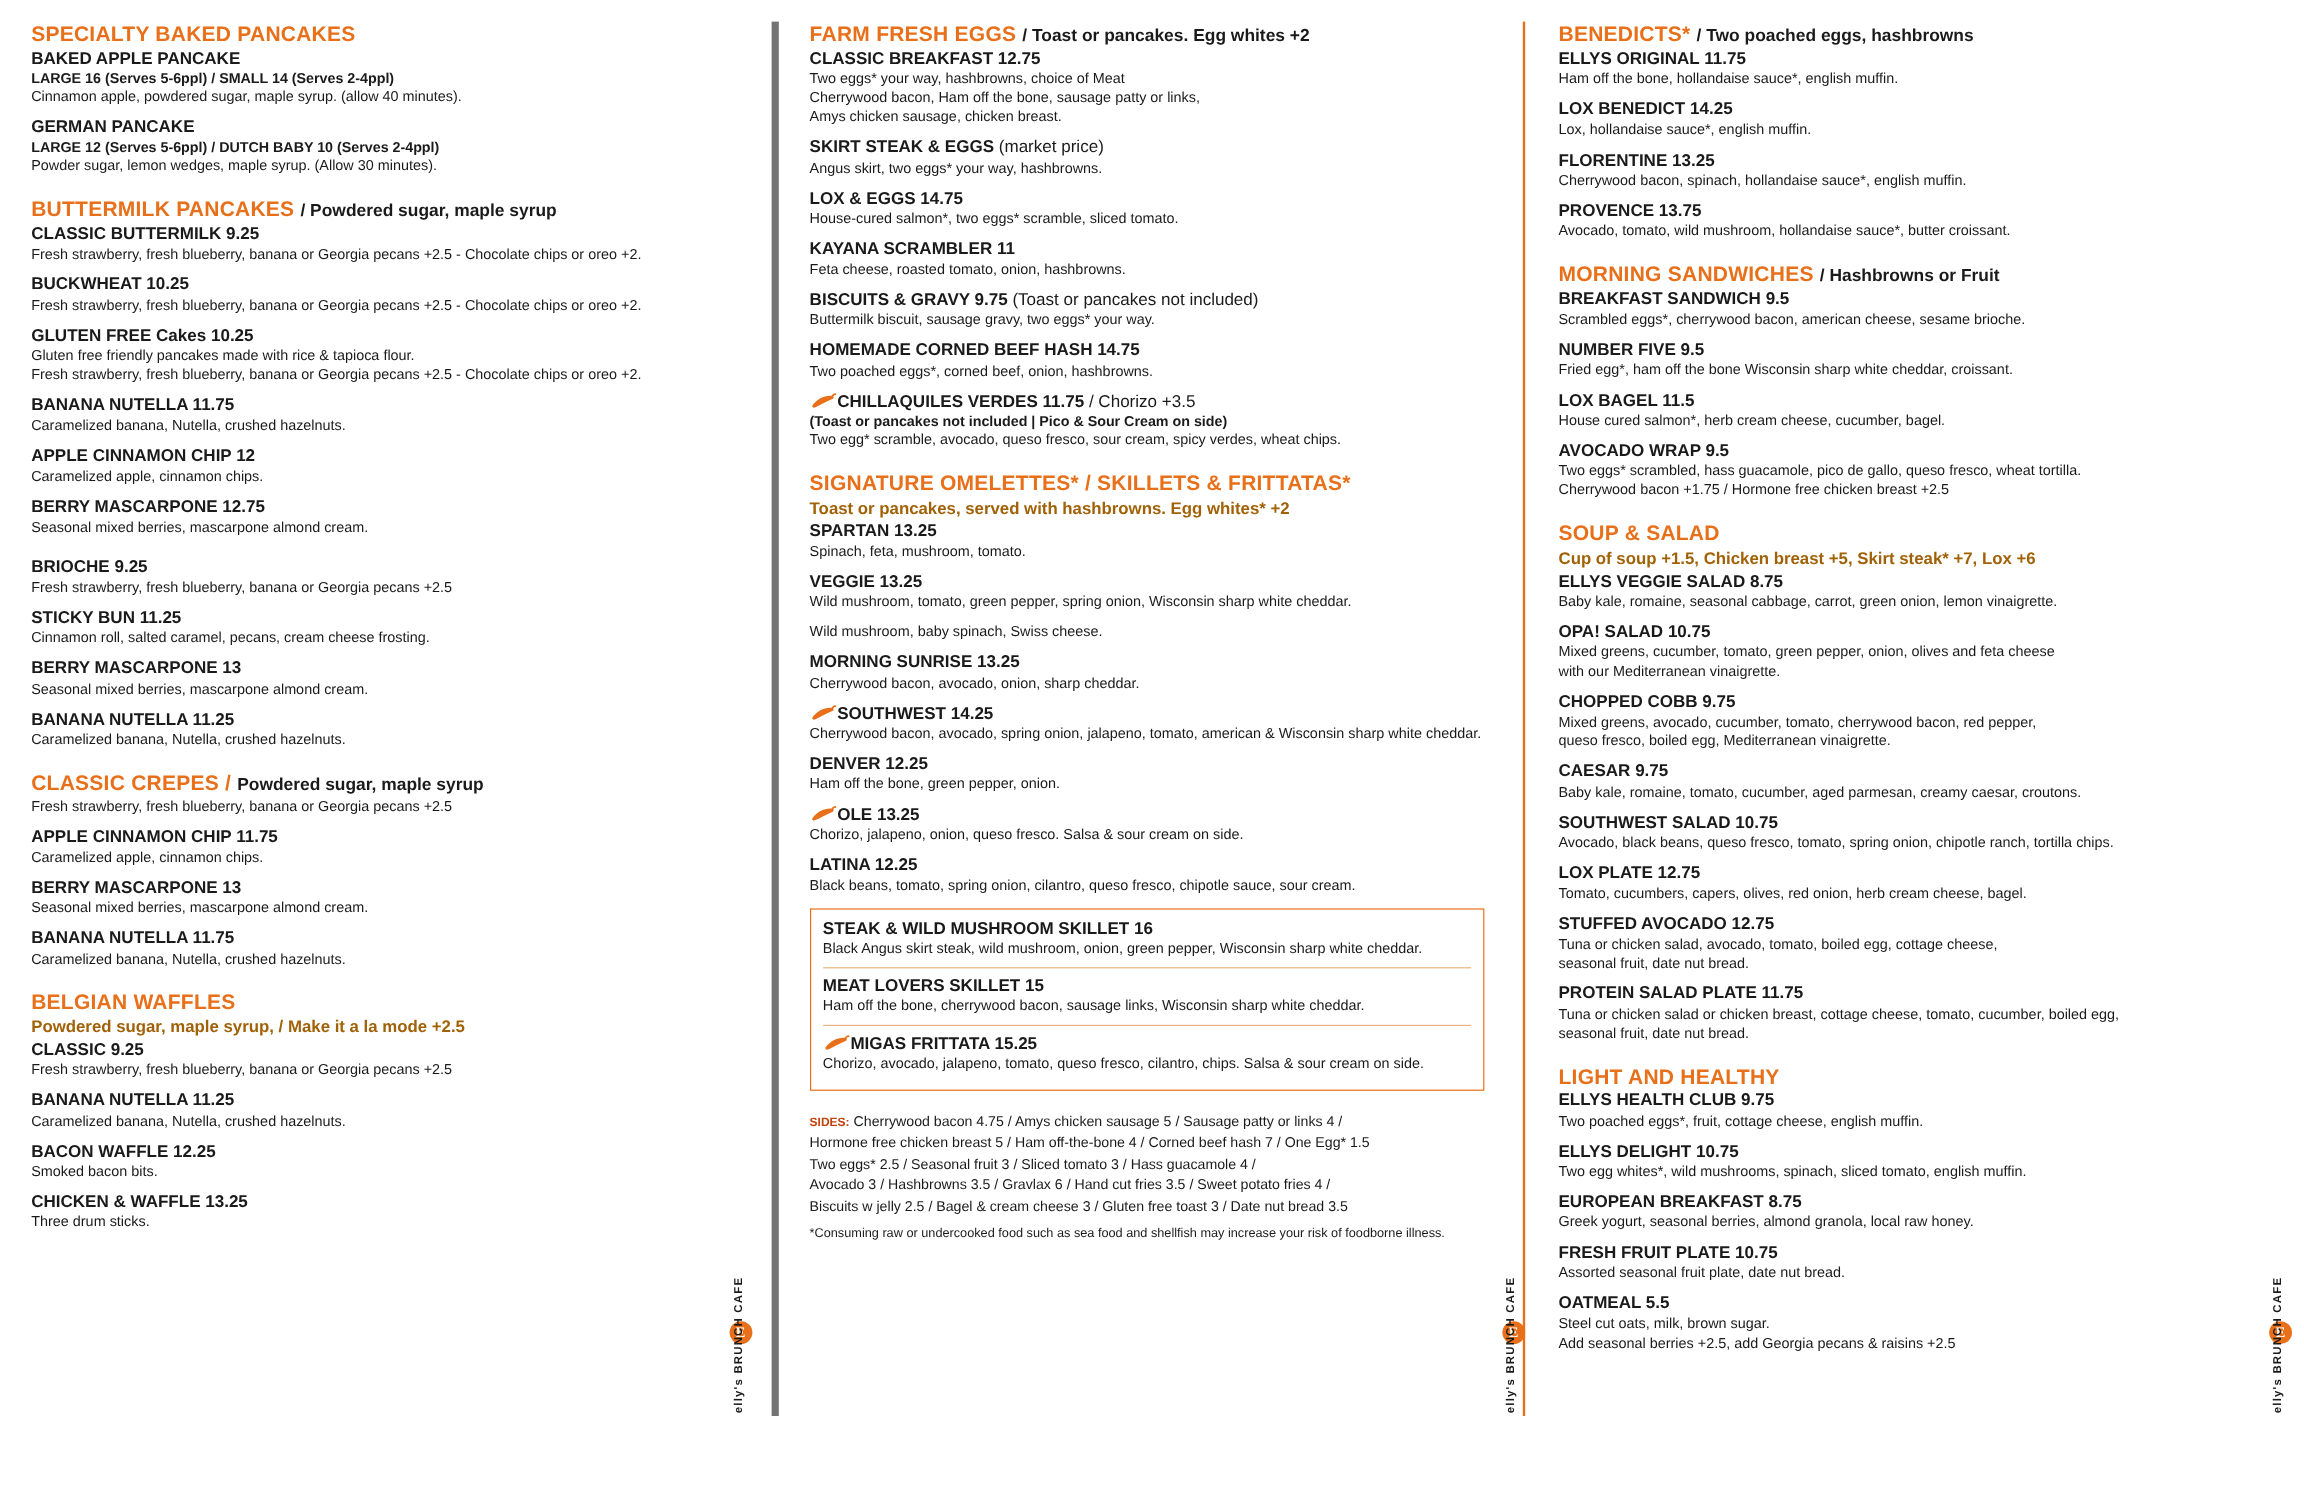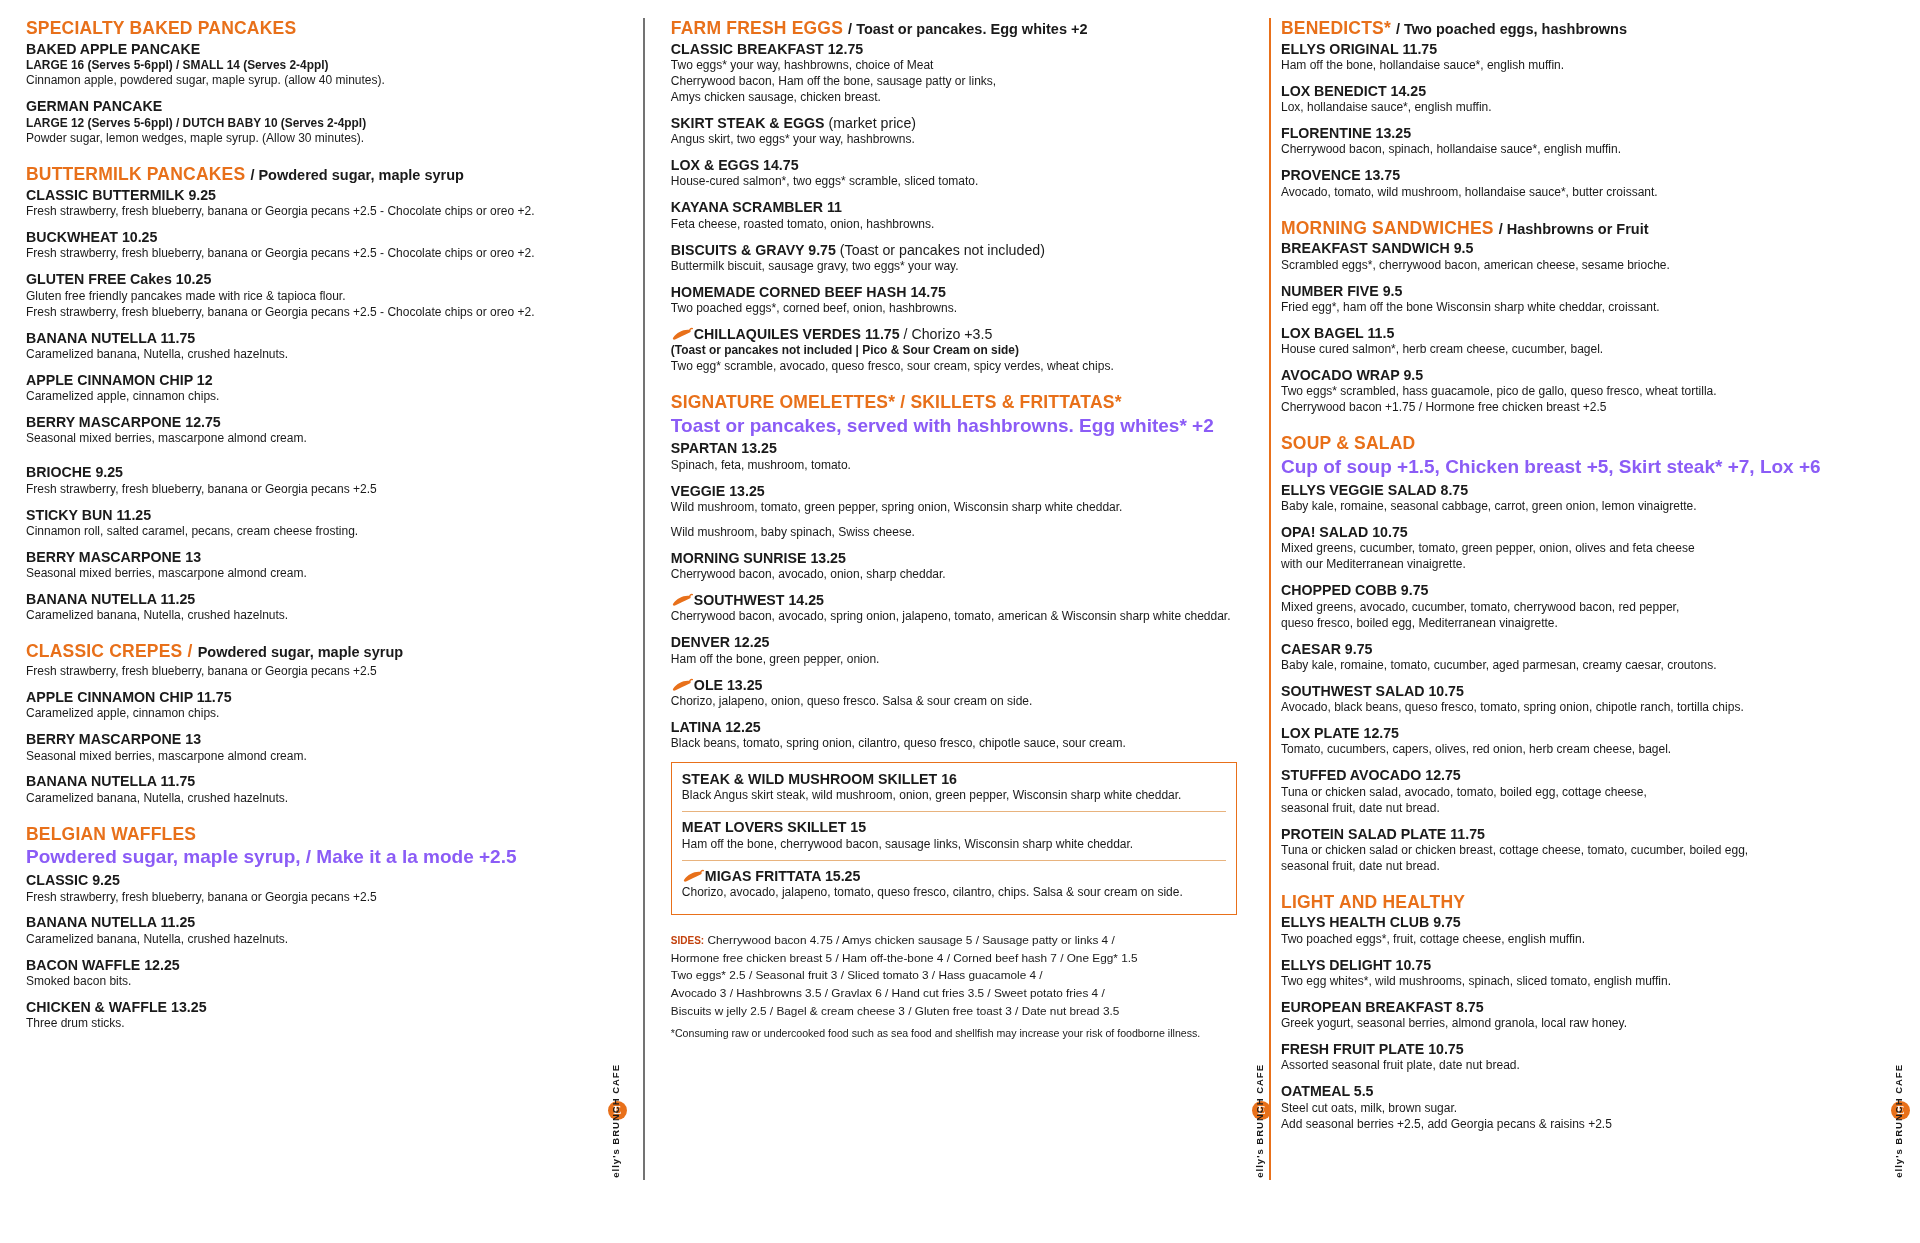--- a/index.html
+++ b/index.html
@@ -7,39 +7,39 @@
   body {
     width:1920px; height:1243px;
     background:#ffffff;
     font-family:"Liberation Sans", sans-serif;
     color:#1a1a1a;
     overflow:hidden;
   }
   .menu { display:flex; width:1920px; height:1190px; padding:18px 26px 10px 26px;justify-content:space-between; }
   .col { position:relative; }
   .col1 { width:615px; padding-right:22px; }
-  .col2 { width:640px; padding-left:26px; padding-right:32px; border-left:2px solid #737373;margin-left:16px; }
-  .col3 { width:640px; padding-left:10px; border-left:2px solid #e8701a; }
+  .col2 { width:640px; padding-left:26px; padding-right:32px; border-left:6px solid #737373;margin-left:16px; }
+  .col3 { width:640px; padding-left:28px; border-left:2px solid #e8701a; }
 
   .sec-title {
     color:#e8701a;
     font-weight:bold;
     font-size:17.5px;
     letter-spacing:0.2px;
     margin:0 0 2px 0;
     line-height:1.18;
   }
   .sec-title .sub {
     color:#1a1a1a;
     font-size:14.5px;
     font-weight:bold;
     letter-spacing:0;
   }
   .sec-sub {
-    font-size:19px; font-weight:bold; color:#8b5cf6; margin:0 0 3px 0; line-height:1.2;
+    font-size:14px; font-weight:bold; color:#a16207; margin:0 0 3px 0; line-height:1.2;
   }
   .section { margin-bottom:17px; }
   .item { margin-bottom:9px; }
   .item-name {
     font-size:14.2px; font-weight:bold; color:#1a1a1a; line-height:1.22; margin:0;
   }
   .item-name .price { font-weight:bold; }
   .item-name .note { font-weight:normal; }
   .item-desc { font-size:12px; color:#1a1a1a; line-height:1.33; margin:0; }
   .item-line2 { font-size:11.9px; font-weight:bold; color:#1a1a1a; line-height:1.3; margin:0; }

